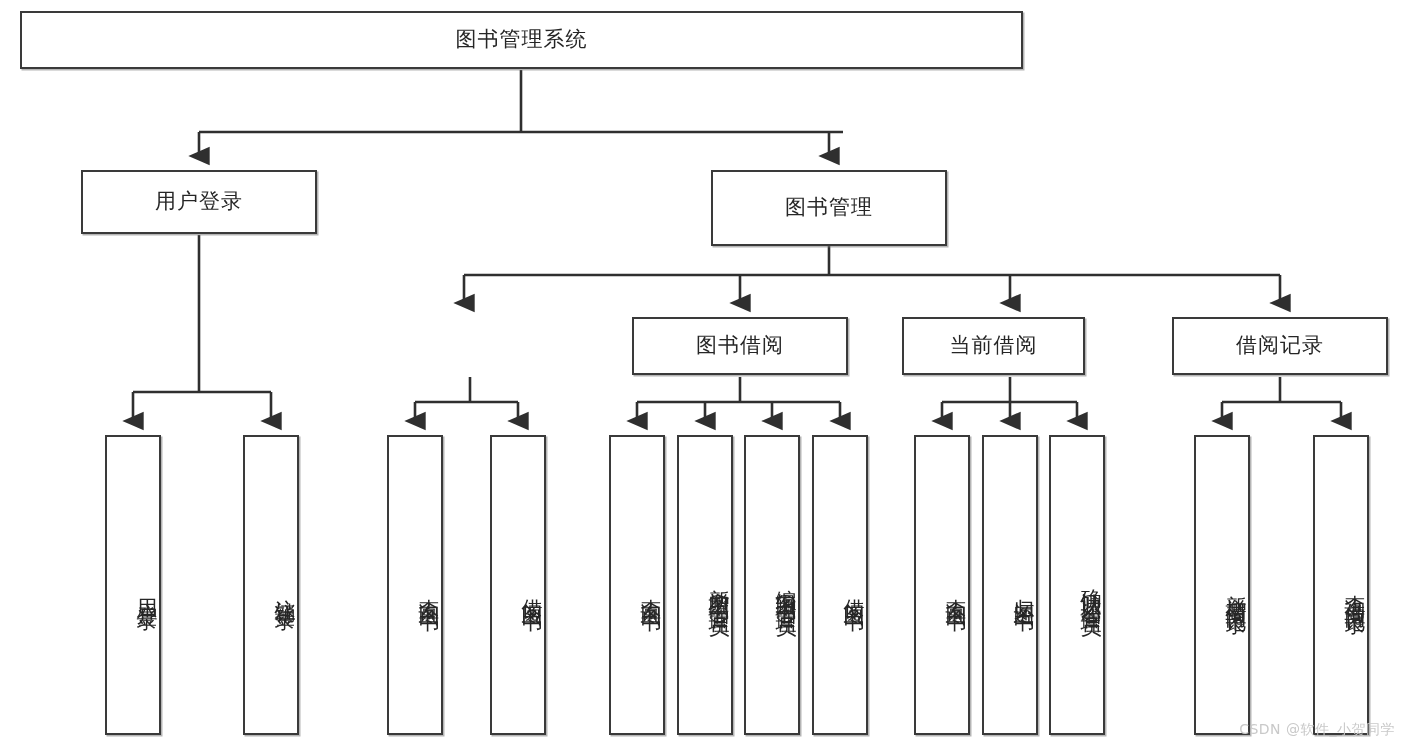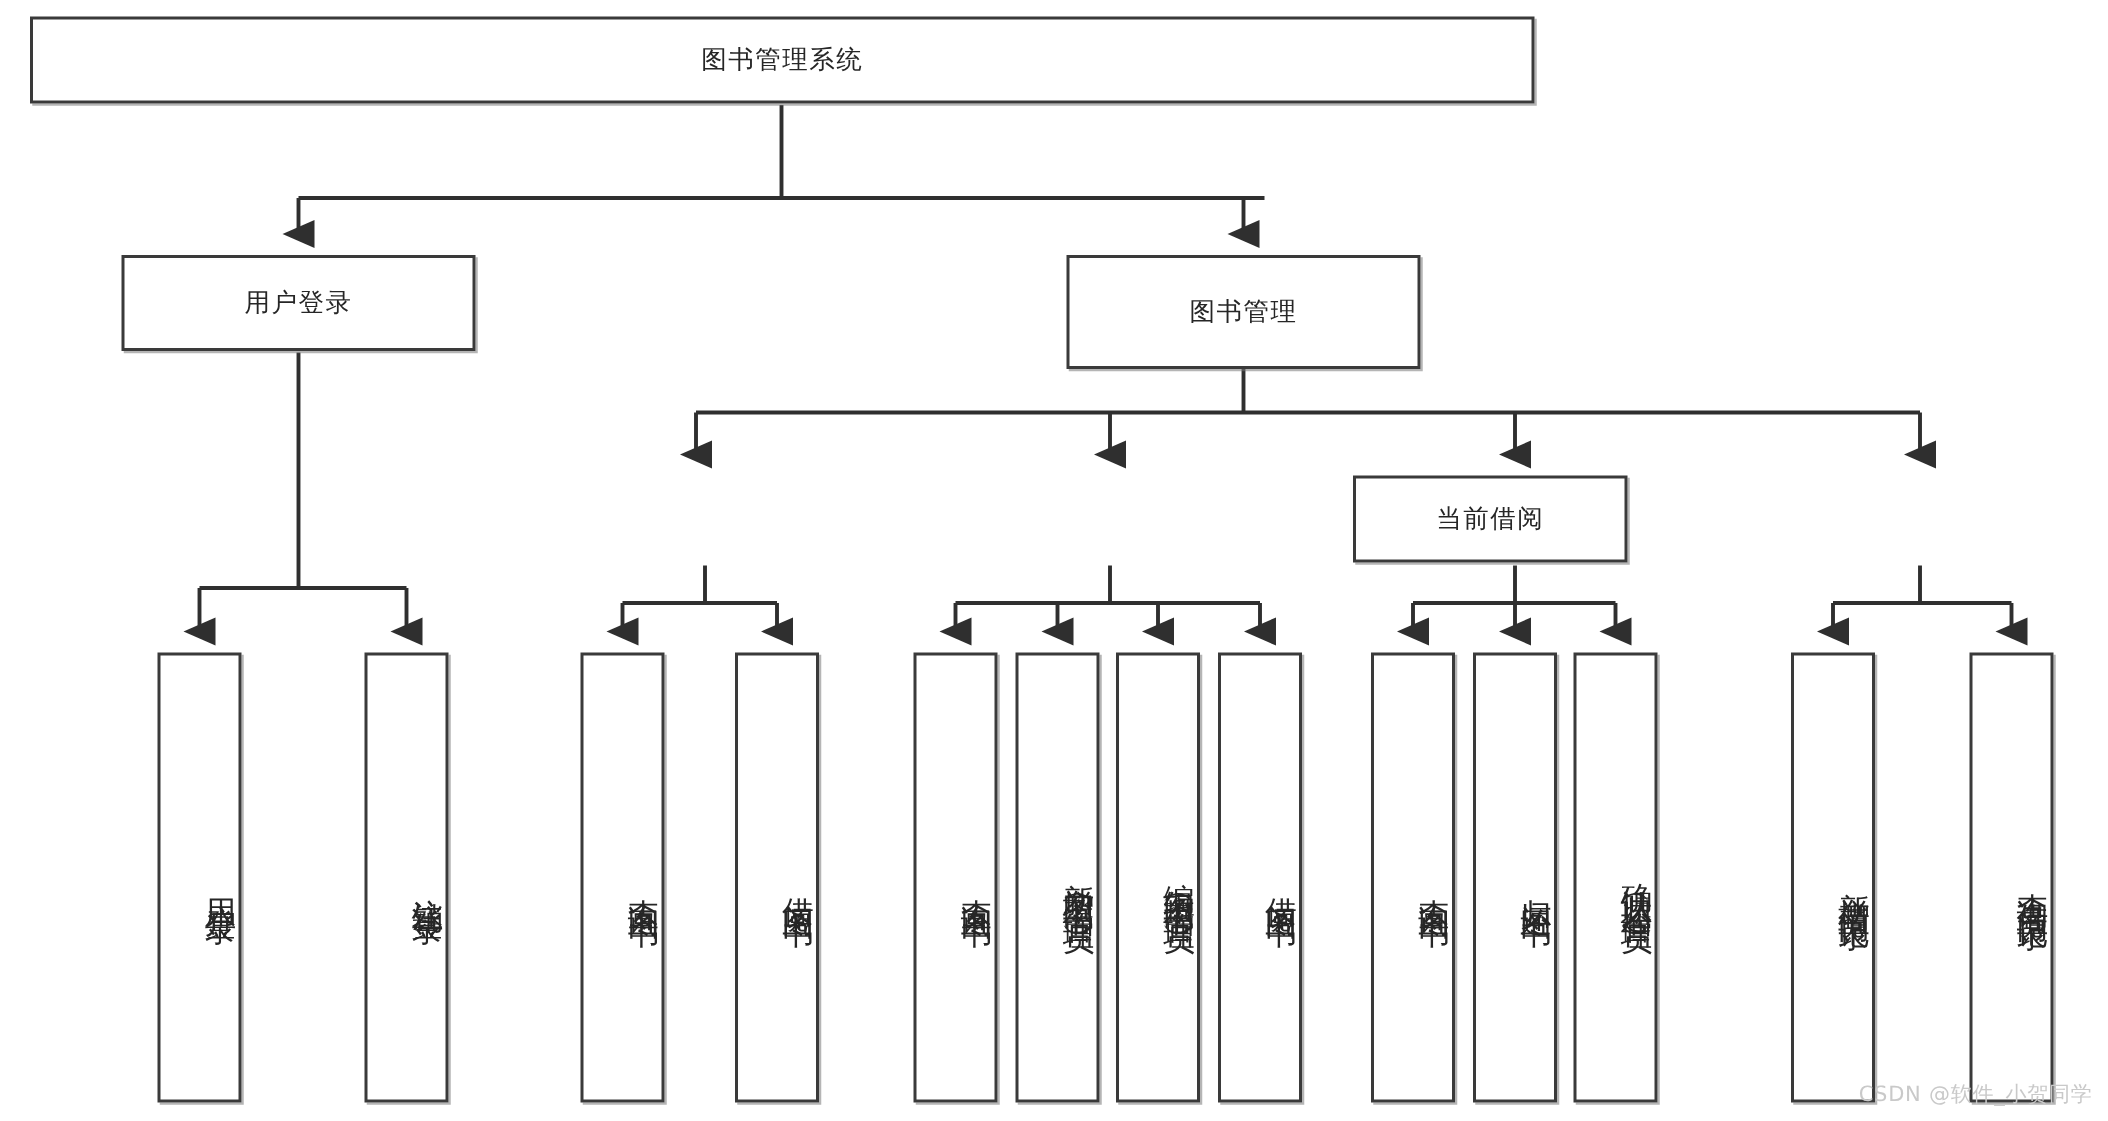--- a/index.html
+++ b/index.html
@@ -13,21 +13,21 @@
   .node{
     position:absolute;
     box-sizing:border-box;
     background:#ffffff;
     border:2px solid #3a3a3a;
     box-shadow:1.5px 1.5px 0 rgba(120,120,120,0.55);
     display:flex;align-items:center;justify-content:center;
     color:#262626;
   }
   .node.horiz{
-    font-size:17px;
+    font-size:21px;
     letter-spacing:1px;
     line-height:1.1;
   }
   .node.vert{
     writing-mode:vertical-rl;
     text-orientation:upright;
     font-size:21px;
     letter-spacing:4px;
     line-height:1.15;
     padding-top:10px;
@@ -111,25 +111,31 @@
 
   <div class="node horiz" style="left:81px;top:170px;width:236px;height:64px;">
     <span>用户登录</span>
   </div>
 
   <div class="node horiz" style="left:711px;top:170px;width:236px;height:76px;">
     <span>图书管理</span>
   </div>
 
 
+  <div class="node horiz" style="left:632px;top:317px;width:216px;height:58px;">
+    <span>图书借阅</span>
+  </div>
 
   <div class="node horiz" style="left:902px;top:317px;width:183px;height:58px;">
     <span>当前借阅</span>
   </div>
 
+  <div class="node horiz" style="left:1172px;top:317px;width:216px;height:58px;">
+    <span>借阅记录</span>
+  </div>
 
   <div class="node vert" style="left:105px;top:435px;width:56px;height:300px;">
     <span class="vtext">用户登录</span>
   </div>
 
   <div class="node vert" style="left:243px;top:435px;width:56px;height:300px;">
     <span class="vtext">注销登录</span>
   </div>
 
   <div class="node vert" style="left:387px;top:435px;width:56px;height:300px;">

